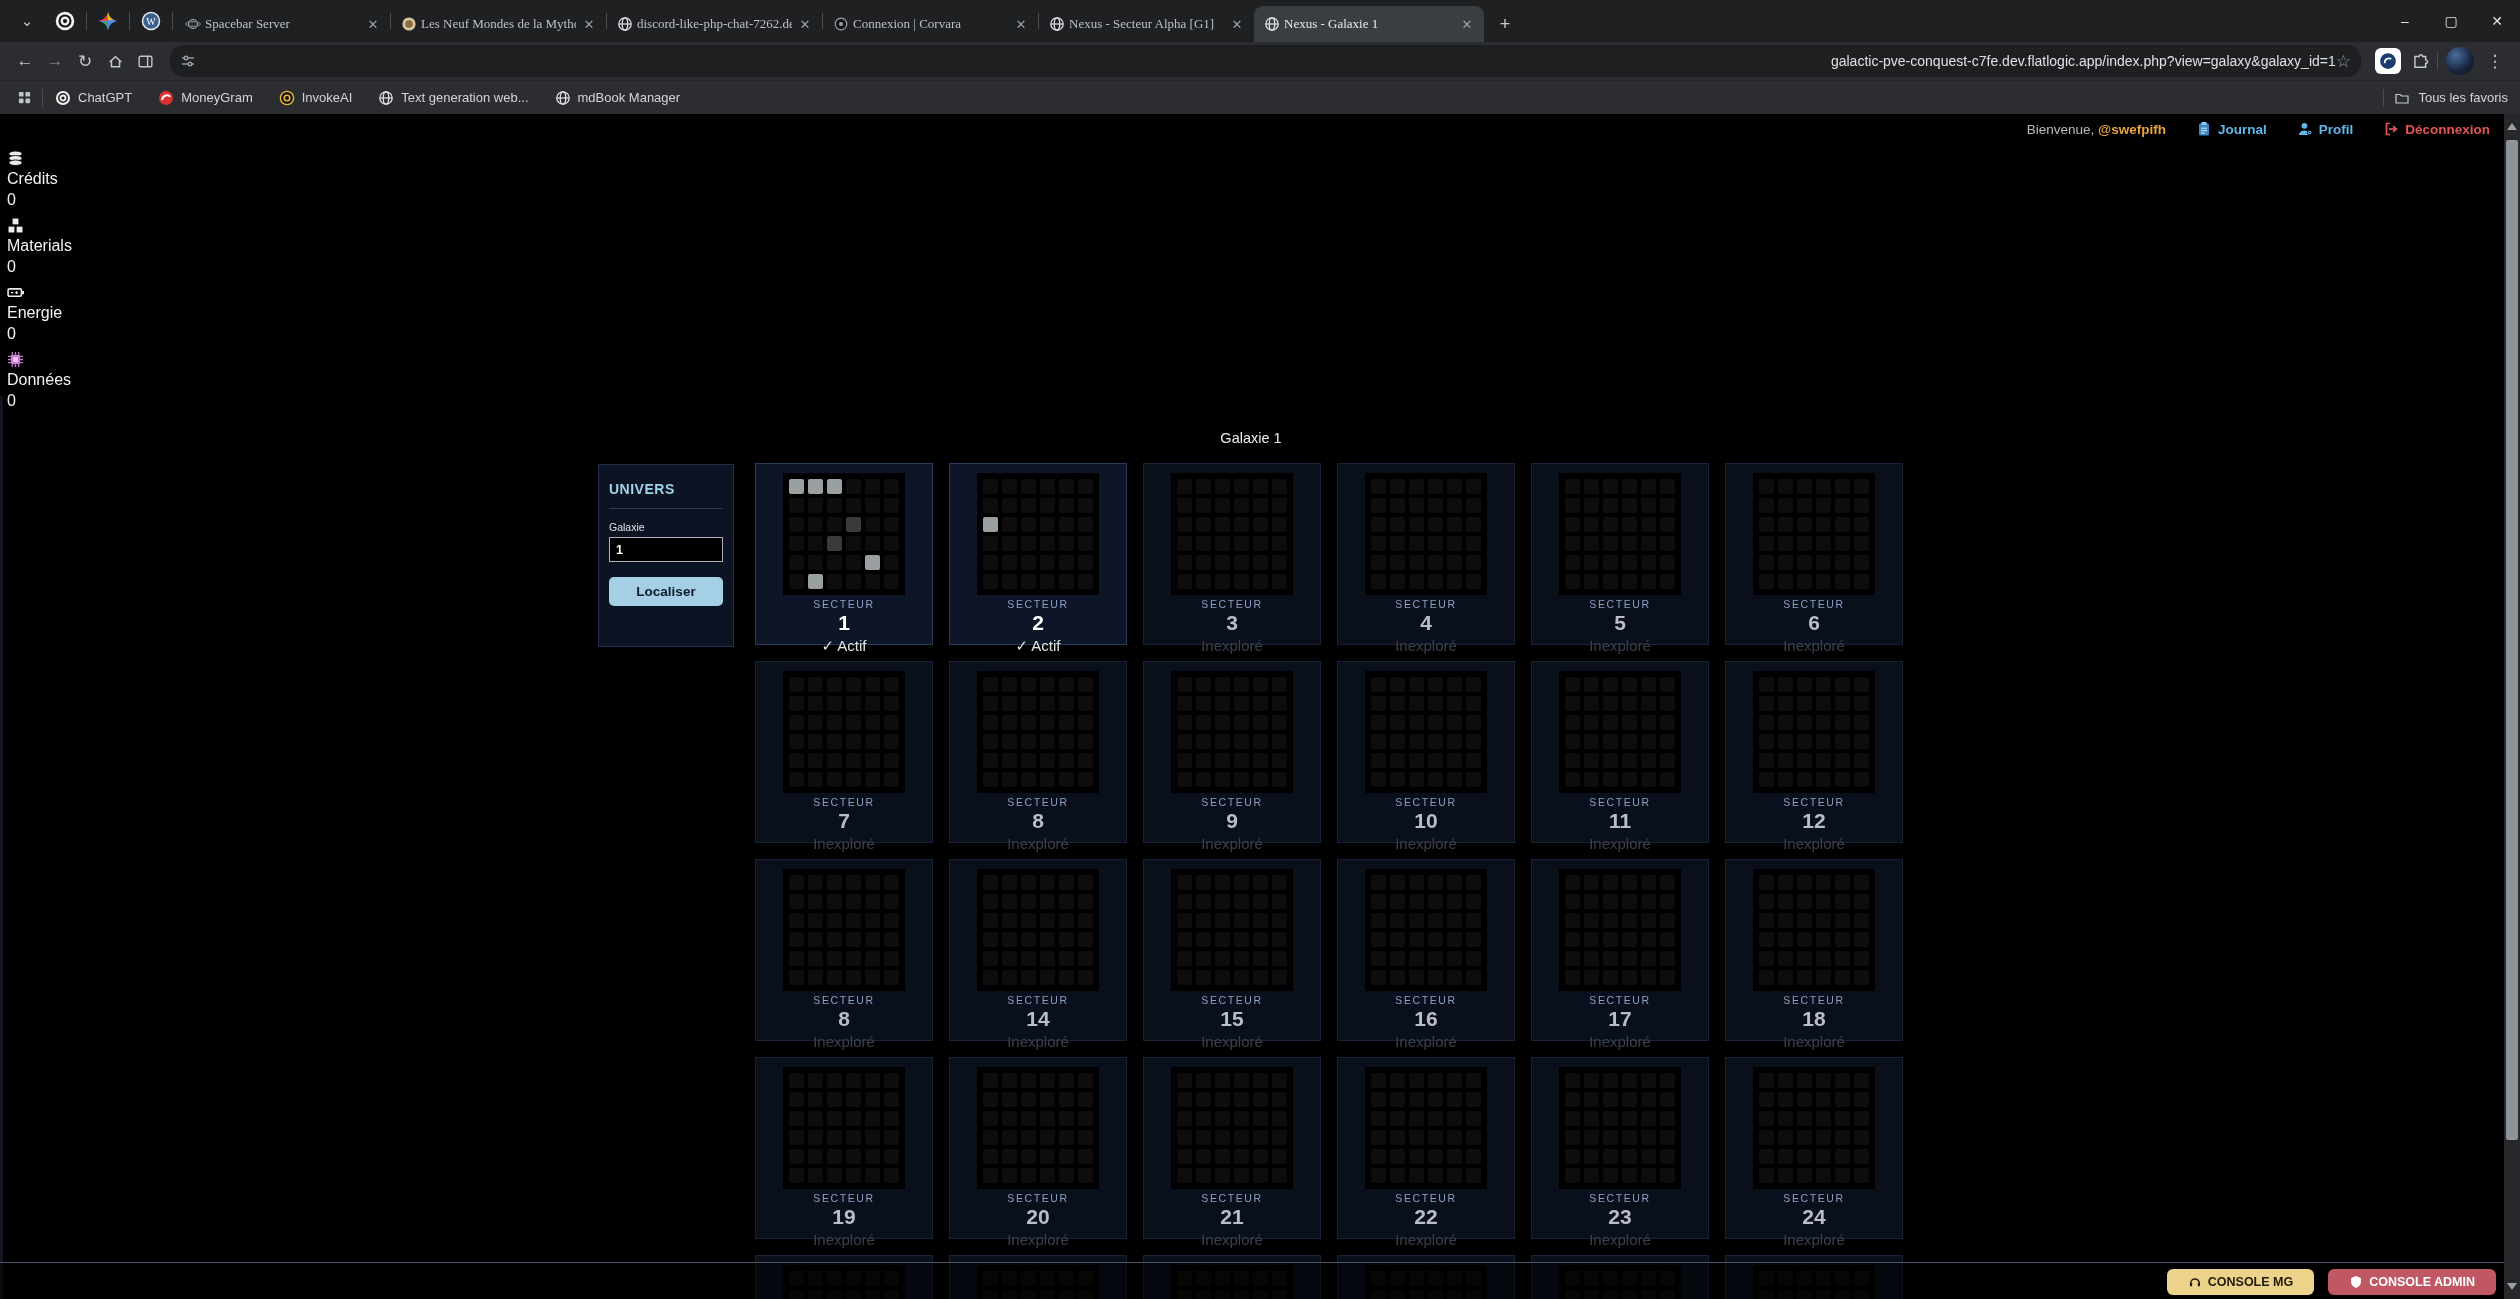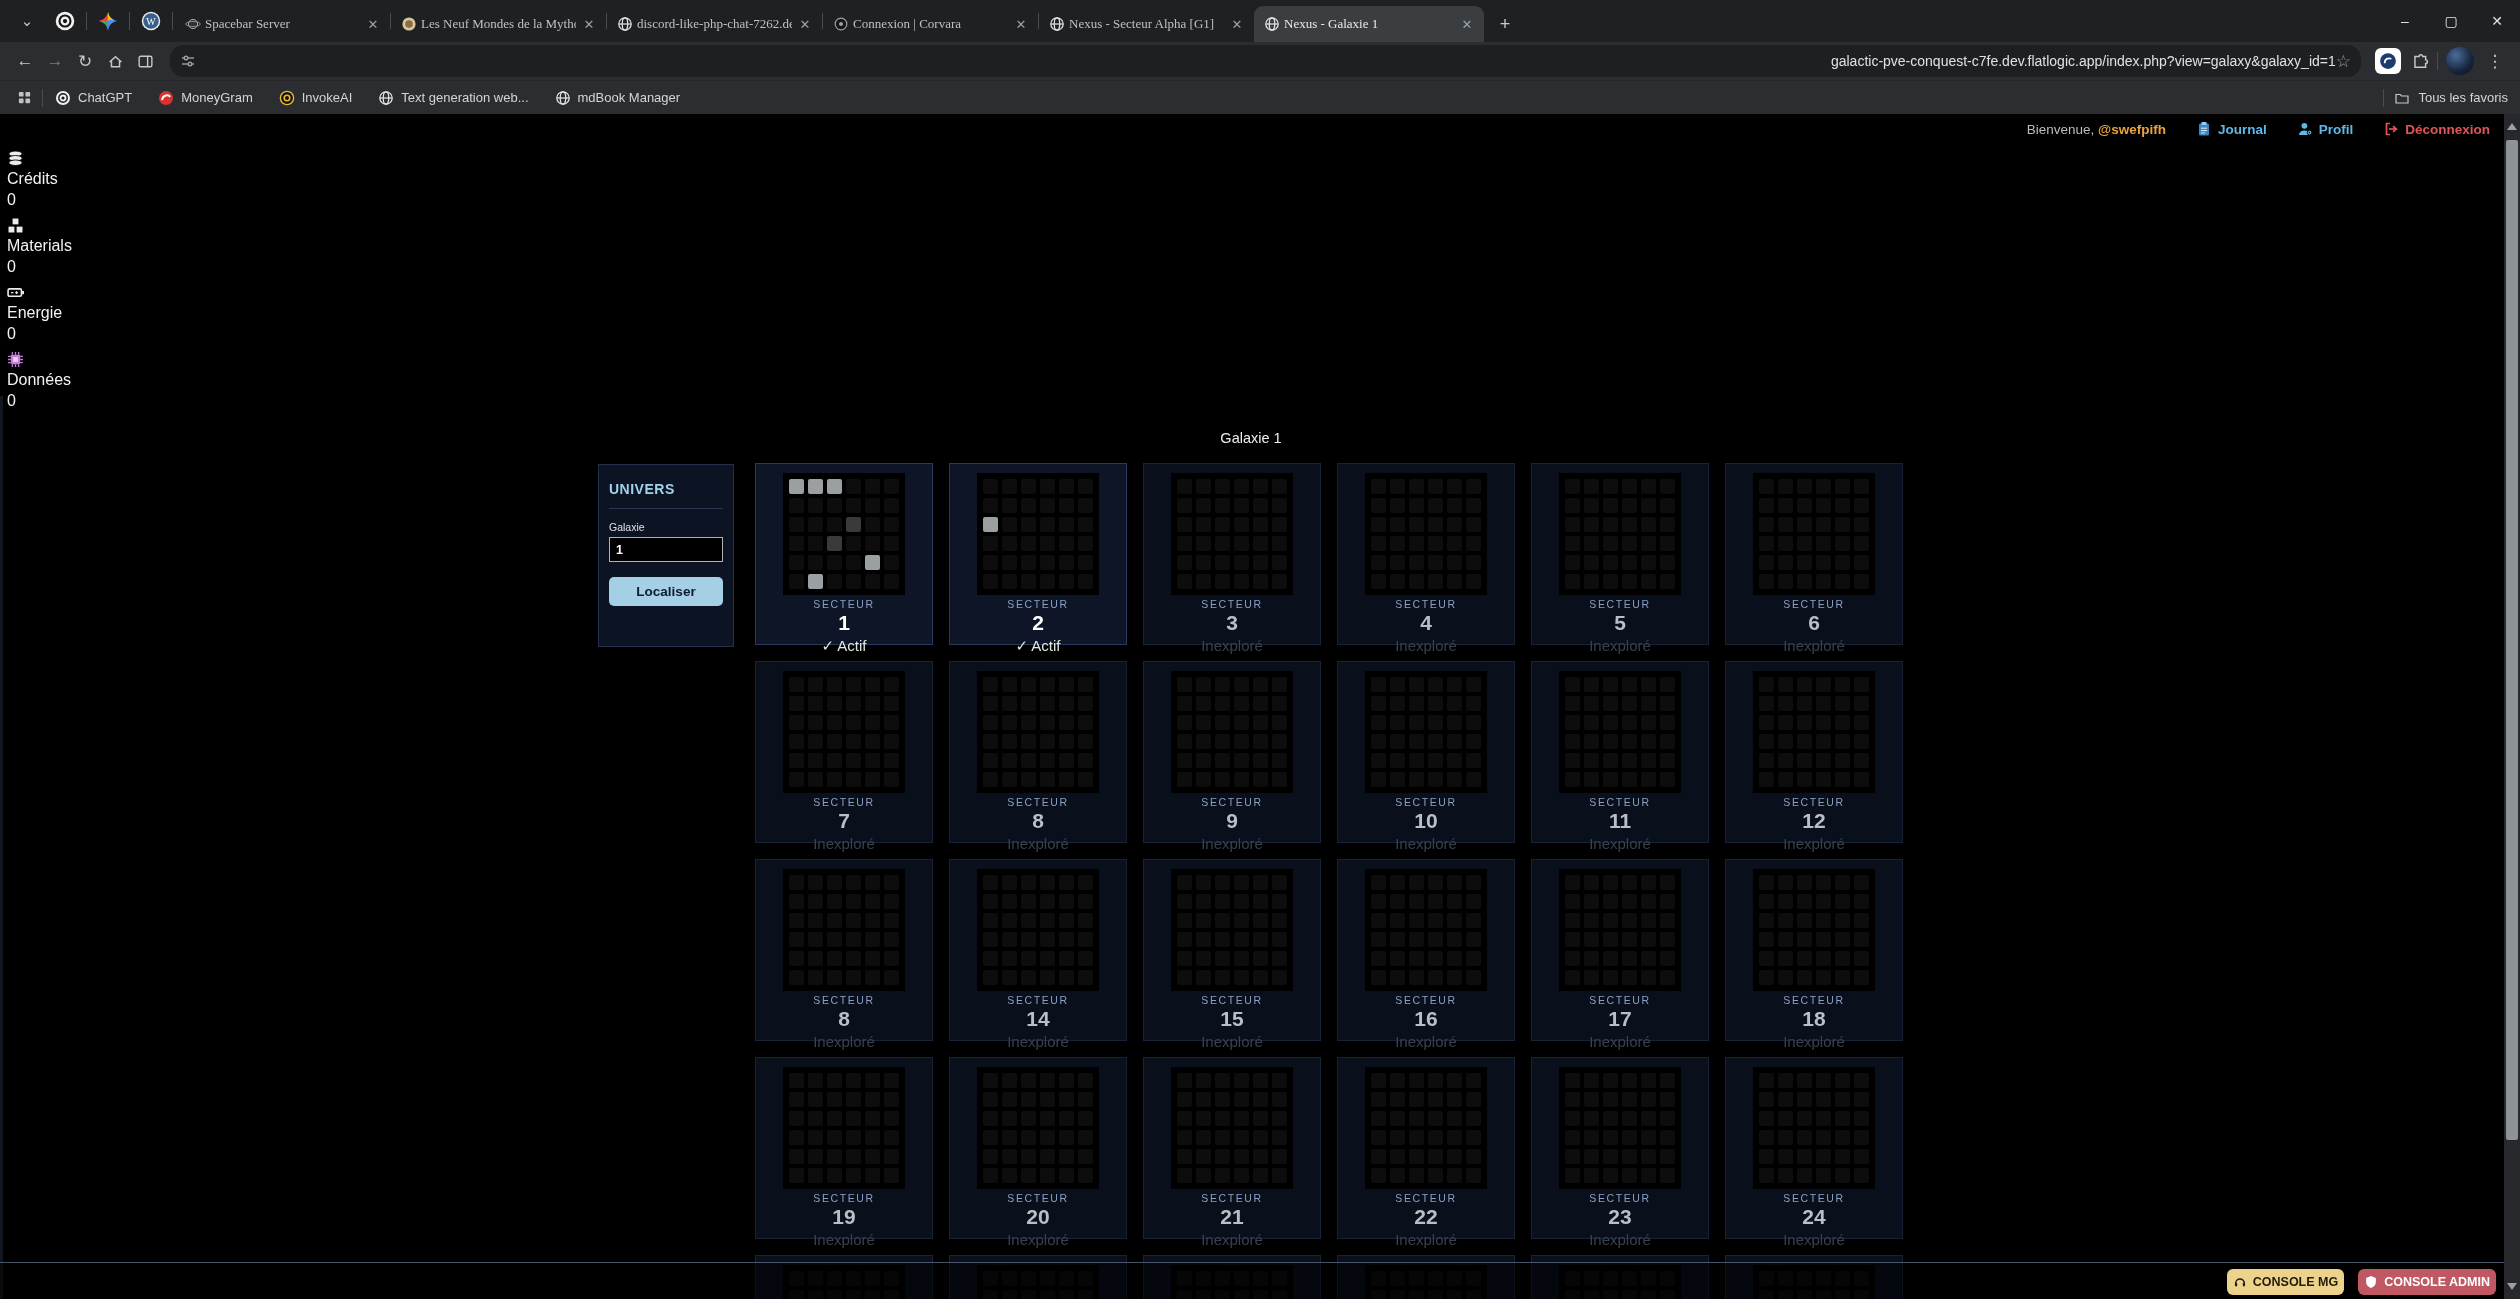--- a/index.html
+++ b/index.html
@@ -57,21 +57,21 @@
   .minigrid{margin-top:9px;background:#000;padding:6px;display:grid;grid-template-columns:repeat(6,15px);grid-auto-rows:15px;gap:4px;}
   .cell{background:#0d0d0d;border-radius:2px;}
   .cell.light{background:#9aa0a2;}
   .cell.mid{background:#3a3a3a;}
   .sec-word{margin-top:3px;font-size:10.5px;letter-spacing:1.6px;color:#8ba0c4;}
   .sec-num{font-size:21px;font-weight:bold;color:#b9bec7;margin-top:1px;}
   .card.active .sec-num{color:#fff;}
   .sec-status{font-size:15px;margin-top:2px;color:#39414f;}
   .card.active .sec-status{color:#dfe7df;}
   .footerbar{position:absolute;left:0;right:0;top:1148px;height:37px;border-top:1px solid #49566a;background:rgba(0,0,0,.5);display:flex;justify-content:flex-end;align-items:center;gap:14px;padding-right:24px;z-index:5;}
-  .console-btn{display:flex;align-items:center;gap:6px;height:26px;padding:0 6px;border-radius:6px;font-size:12.5px;font-weight:bold;border:none;font-family:"Liberation Sans",sans-serif;white-space:nowrap;cursor:pointer;}
+  .console-btn{display:flex;align-items:center;gap:6px;height:26px;padding:0 21px;border-radius:6px;font-size:12.5px;font-weight:bold;border:none;font-family:"Liberation Sans",sans-serif;white-space:nowrap;cursor:pointer;}
   
   .scrollbar{position:absolute;top:114px;right:0;bottom:0;width:16px;background:#26282c;z-index:10;}
   .sb-arrow{position:absolute;left:0;width:0;height:0;border-left:5px solid transparent;border-right:5px solid transparent;margin-left:3px;}
   .sb-up{top:9px;border-bottom:7px solid #9aa0a6;}
   .sb-down{bottom:9px;border-top:7px solid #9aa0a6;}
   .sb-thumb{position:absolute;left:2px;width:12px;top:26px;height:1000px;background:#8d9297;border-radius:2px;}
   svg{display:block;}
 </style>
 </head>
 <body>

